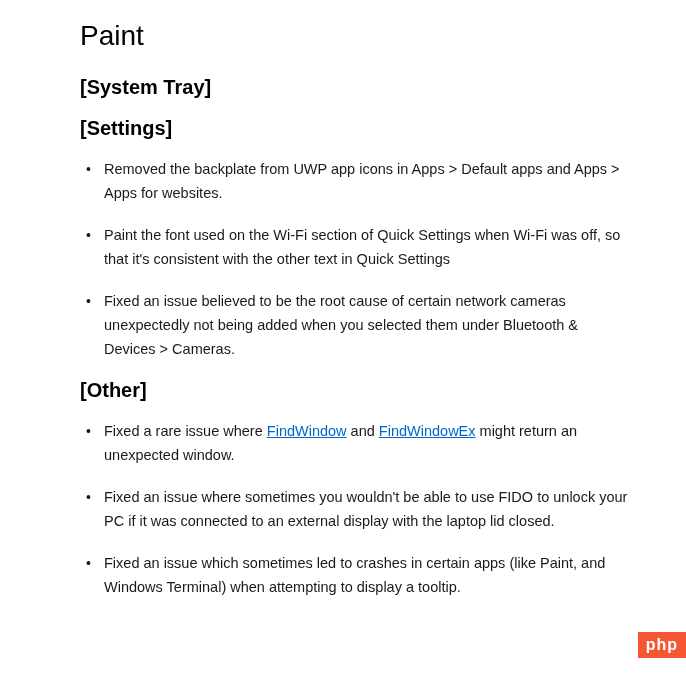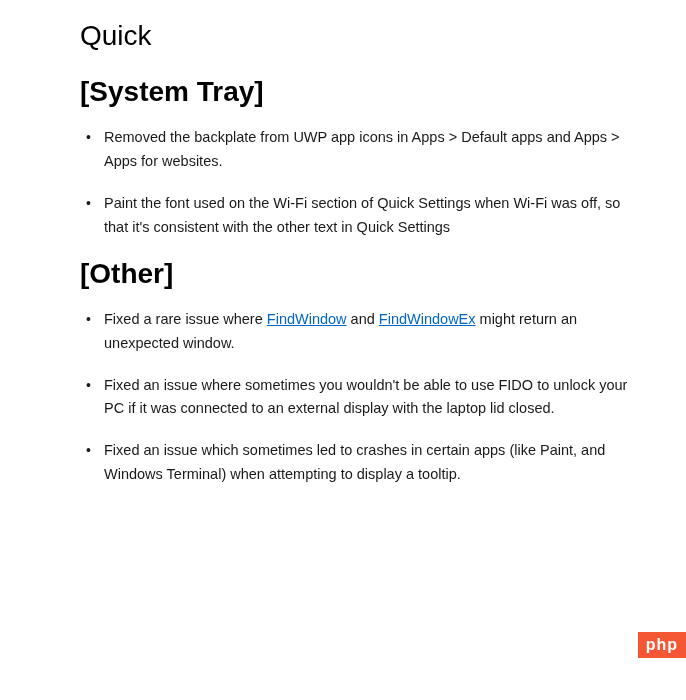--- a/index.html
+++ b/index.html
@@ -13,21 +13,21 @@
       color: #000000;
       width: 686px;
       padding: 20px 55px 20px 80px;
     }
     h1 {
       font-size: 28px;
       font-weight: 400;
       margin-bottom: 24px;
     }
     h2 {
-      font-size: 28px;
+      font-size: 20px;
       font-weight: 700;
       margin-top: 8px;
       margin-bottom: 18px;
     }
     ul {
       list-style: none;
       margin-bottom: 18px;
     }
     li {
       position: relative;
@@ -65,27 +65,29 @@
       right: -42px;
       top: 0;
       width: 42px;
       height: 100%;
       background: #333333;
     }
   </style>
 </head>
 <body>
 
-<h1>Quick</h1>
+<h1>Paint</h1>
 
 <div id="sections-container">
     <h2>[System Tray]</h2>
+    <h2>[Settings]</h2>
     <ul>
       <li><span>Removed the backplate from UWP app icons in Apps &gt; Default apps and Apps &gt; Apps for websites.</span></li>
       <li><span>Paint the font used on the Wi-Fi section of Quick Settings when Wi-Fi was off, so that it's consistent with the other text in Quick Settings</span></li>
+      <li><span>Fixed an issue believed to be the root cause of certain network cameras unexpectedly not being added when you selected them under Bluetooth &amp; Devices &gt; Cameras.</span></li>
     </ul>
     <h2>[Other]</h2>
     <ul>
       <li><span>Fixed a rare issue where </span><a href="#">FindWindow</a><span> and </span><a href="#">FindWindowEx</a><span> might return an unexpected window.</span></li>
       <li><span>Fixed an issue where sometimes you wouldn't be able to use FIDO to unlock your PC if it was connected to an external display with the laptop lid closed.</span></li>
       <li><span>Fixed an issue which sometimes led to crashes in certain apps (like Paint, and Windows Terminal) when attempting to display a tooltip.</span></li>
     </ul>
   </div>
 
 <div class="watermark">php</div>

